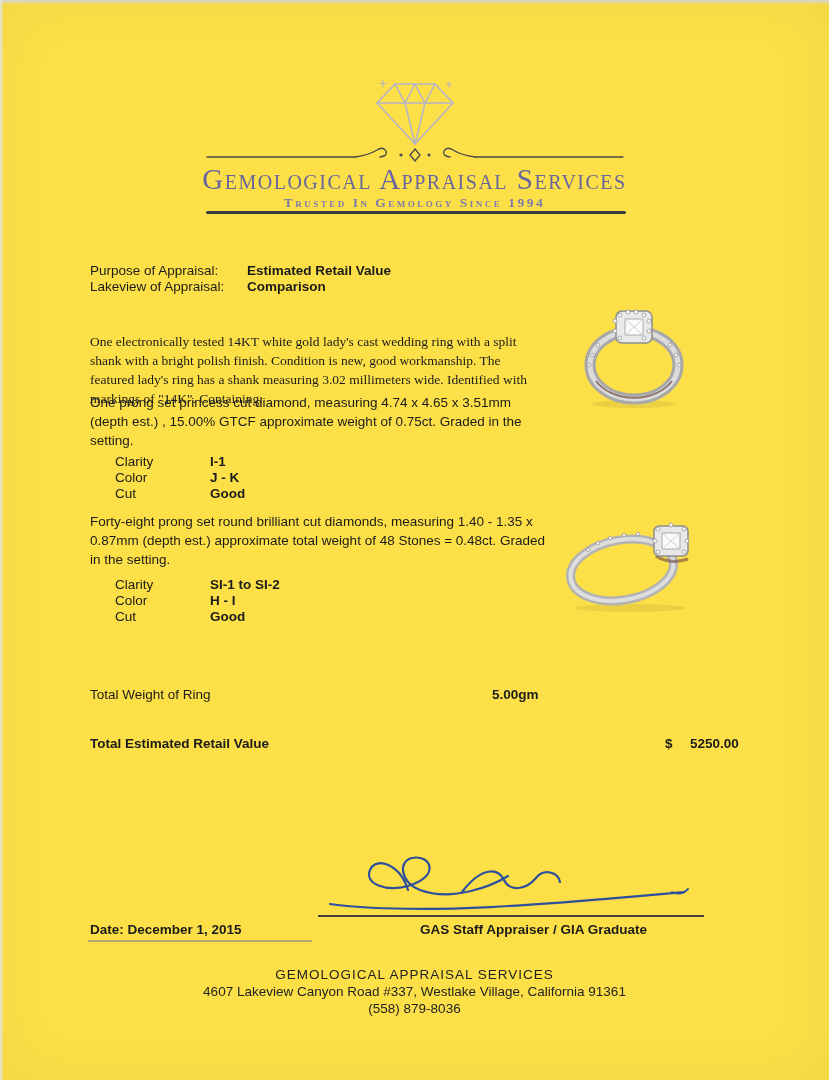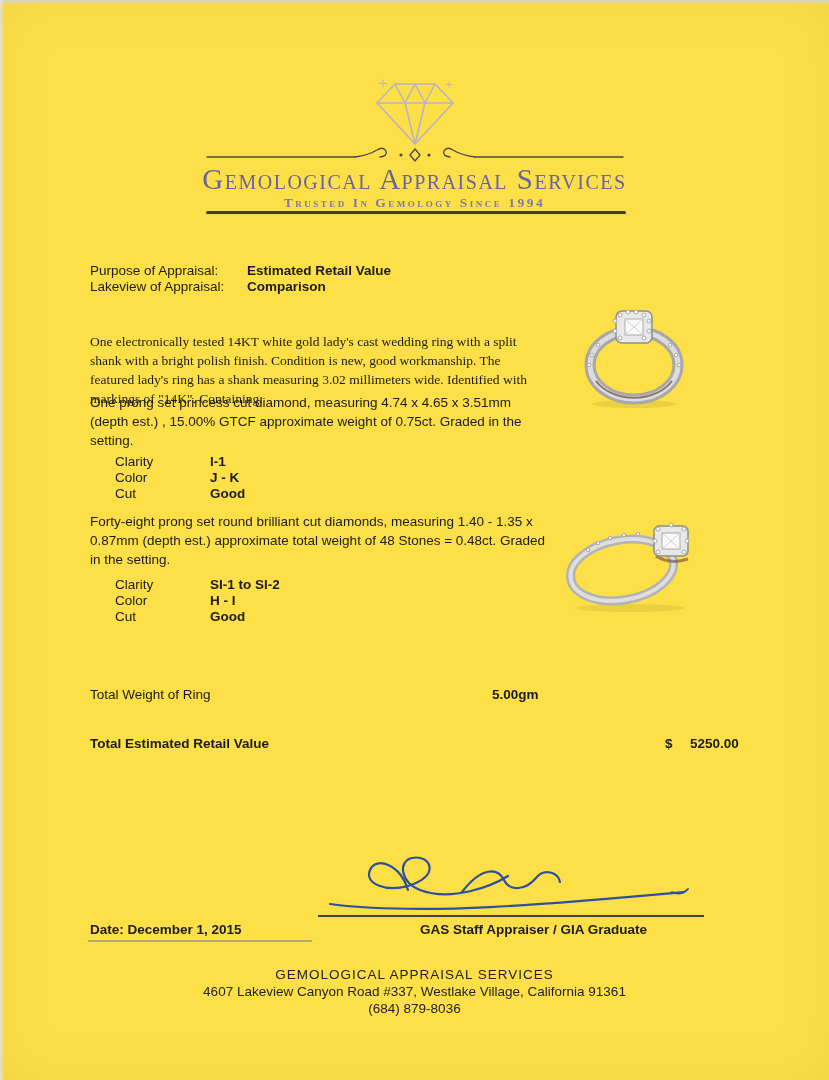--- a/index.html
+++ b/index.html
@@ -222,14 +222,14 @@
     <path d="M18 58 C 110 70, 240 58, 372 46"></path>
     <path d="M360 46 c 6 3, 12 1, 16 -3" stroke-width="1.8"></path>
   </svg>
   <div class="sig-line"></div>
   <div class="date-text">Date: December 1, 2015</div>
   <div class="date-line"></div>
   <div class="appraiser-text">GAS Staff Appraiser / GIA Graduate</div>
 
   <div class="footer-company">GEMOLOGICAL APPRAISAL SERVICES</div>
   <div class="footer-address">4607 Lakeview Canyon Road #337, Westlake Village, California 91361</div>
-  <div class="footer-phone">(684) 879-8036</div>
+  <div class="footer-phone">(558) 879-8036</div>
 </div>
 
 </body></html>

